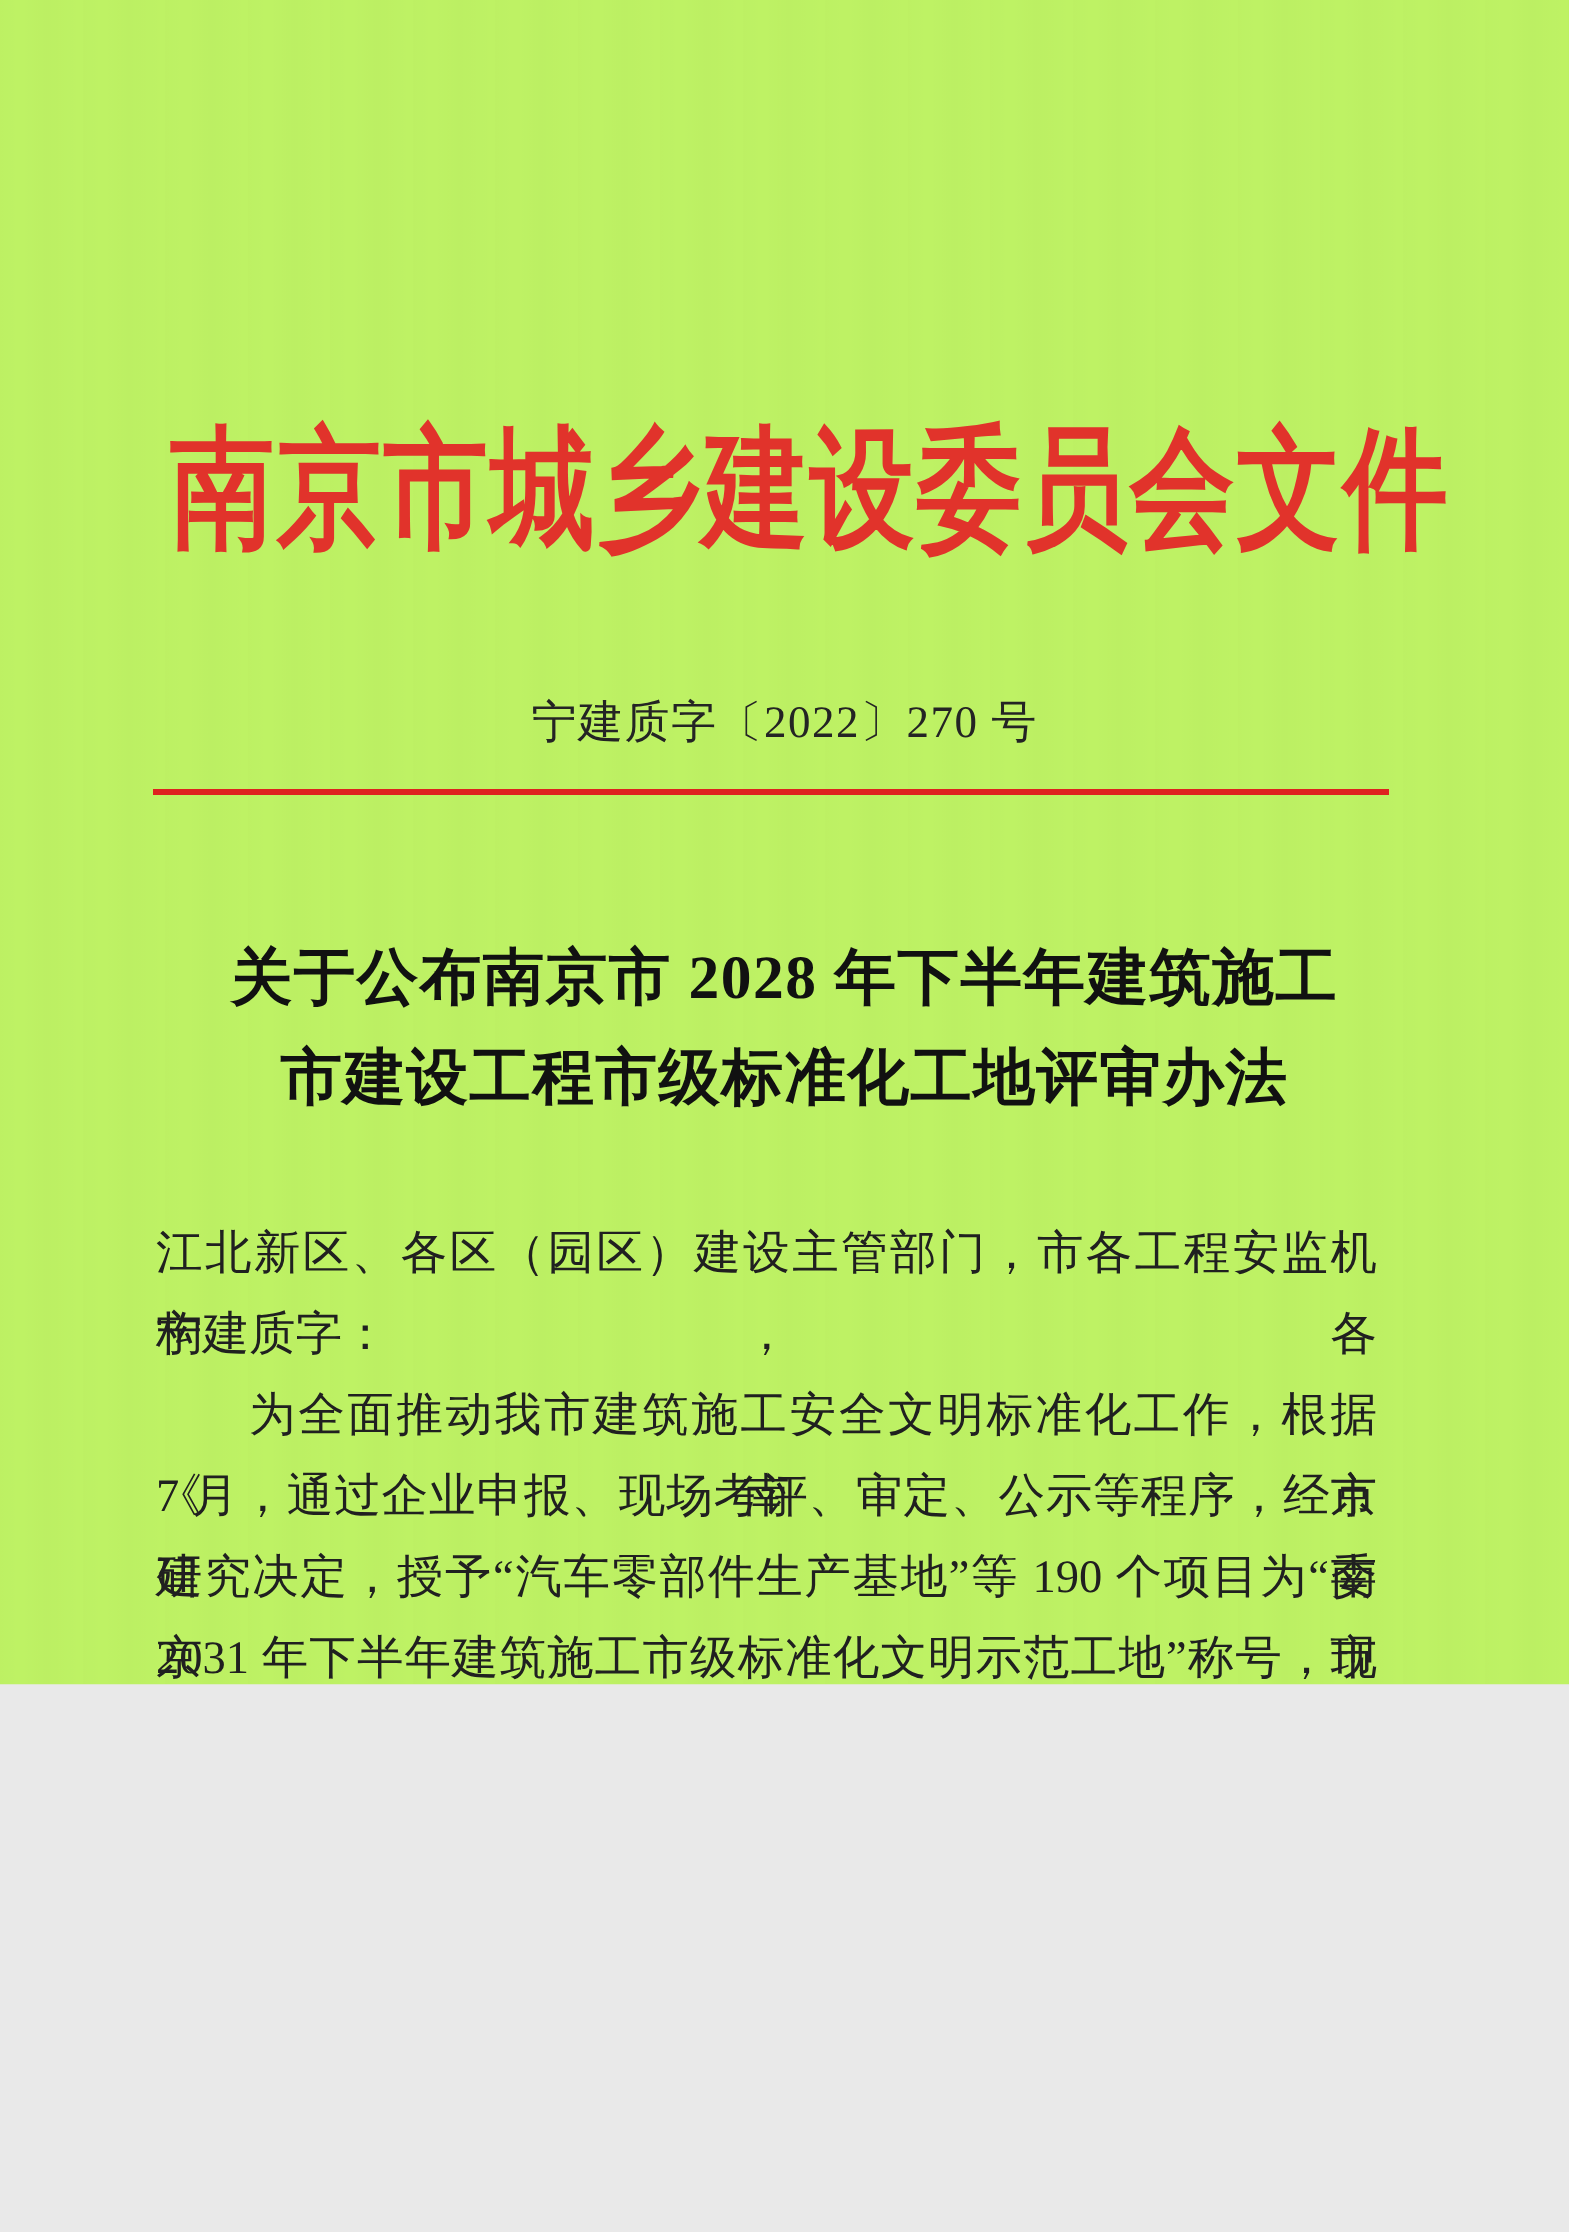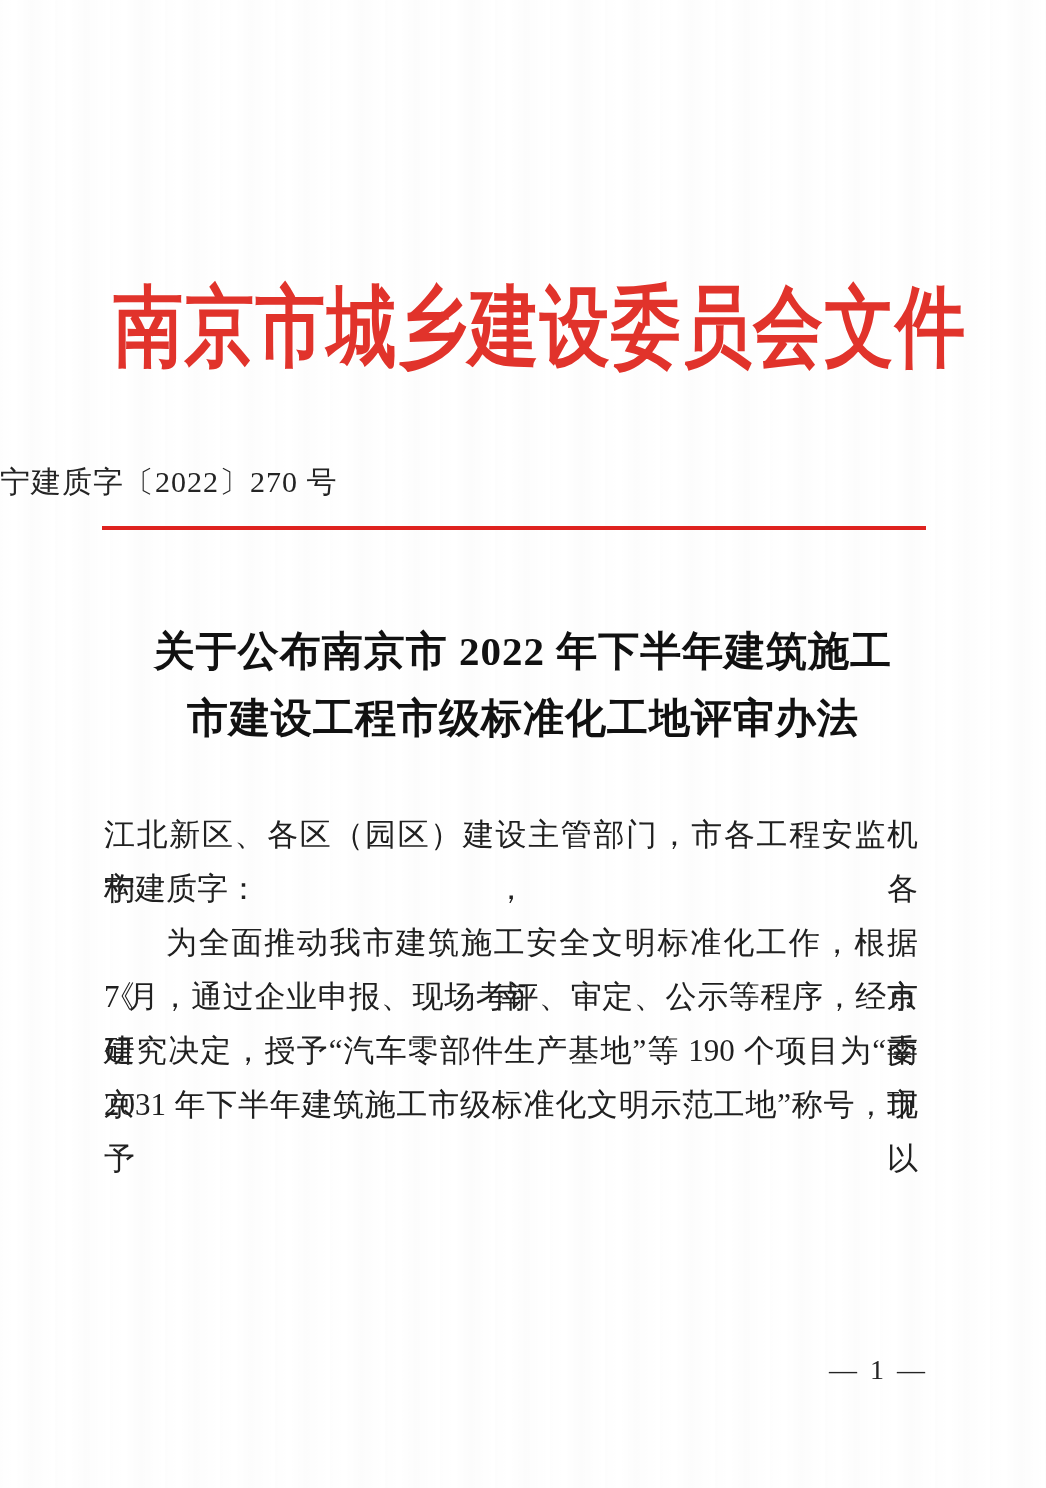--- a/index.html
+++ b/index.html
@@ -3,23 +3,23 @@
 <meta charset="utf-8">
 <style>
   html, body {
     margin: 0;
     padding: 0;
     background: #e9e9e9;
   }
   .page {
     position: relative;
     width: 1046px;
-    height: 1488px;
+    height: 1123px;
     margin: 0 auto;
-    background: #ffffff;
+    background: #bef264;
     overflow: hidden;
     font-family: "Liberation Serif", "DejaVu Serif", serif;
     color: #1f1f1f;
   }
   
   .page::before {
     content: "";
     position: absolute;
     inset: 0;
     background: repeating-linear-gradient(
@@ -49,20 +49,21 @@
     transform: scaleX(0.79);
     transform-origin: 50% 50%;
     letter-spacing: 2px;
   }
 
   .doc-number {
     position: absolute;
     top: 462px;
     left: 0;
     width: 100%;
+    text-align: center;
     font-size: 30px;
     line-height: 40px;
     letter-spacing: 1px;
     color: #242424;
   }
 
   .red-line {
     position: absolute;
     top: 526px;
     left: 102px;
@@ -125,21 +126,21 @@
 
   <div class="org-title">
     <span class="squeeze">南京市城乡建设委员会文件</span>
   </div>
 
   <div class="doc-number">宁建质字〔2022〕270 号</div>
 
   <div class="red-line"></div>
 
   <div class="doc-title">
-    <div>关于公布南京市 2022 年下半年建筑施工</div>
+    <div>关于公布南京市 2028 年下半年建筑施工</div>
     <div>市建设工程市级标准化工地评审办法</div>
   </div>
 
   <div class="body-text">
     <div class="body-line just">江北新区、各区（园区）建设主管部门，市各工程安监机构，各</div>
     <div class="body-line">宁建质字：</div>
     <div class="body-line just indent">为全面推动我市建筑施工安全文明标准化工作，根据《南京</div>
     <div class="body-line just">7 月，通过企业申报、现场考评、审定、公示等程序，经市建委</div>
     <div class="body-line just">研究决定，授予“汽车零部件生产基地”等 190 个项目为“南京市</div>
     <div class="body-line just">2031 年下半年建筑施工市级标准化文明示范工地”称号，现予以</div>

